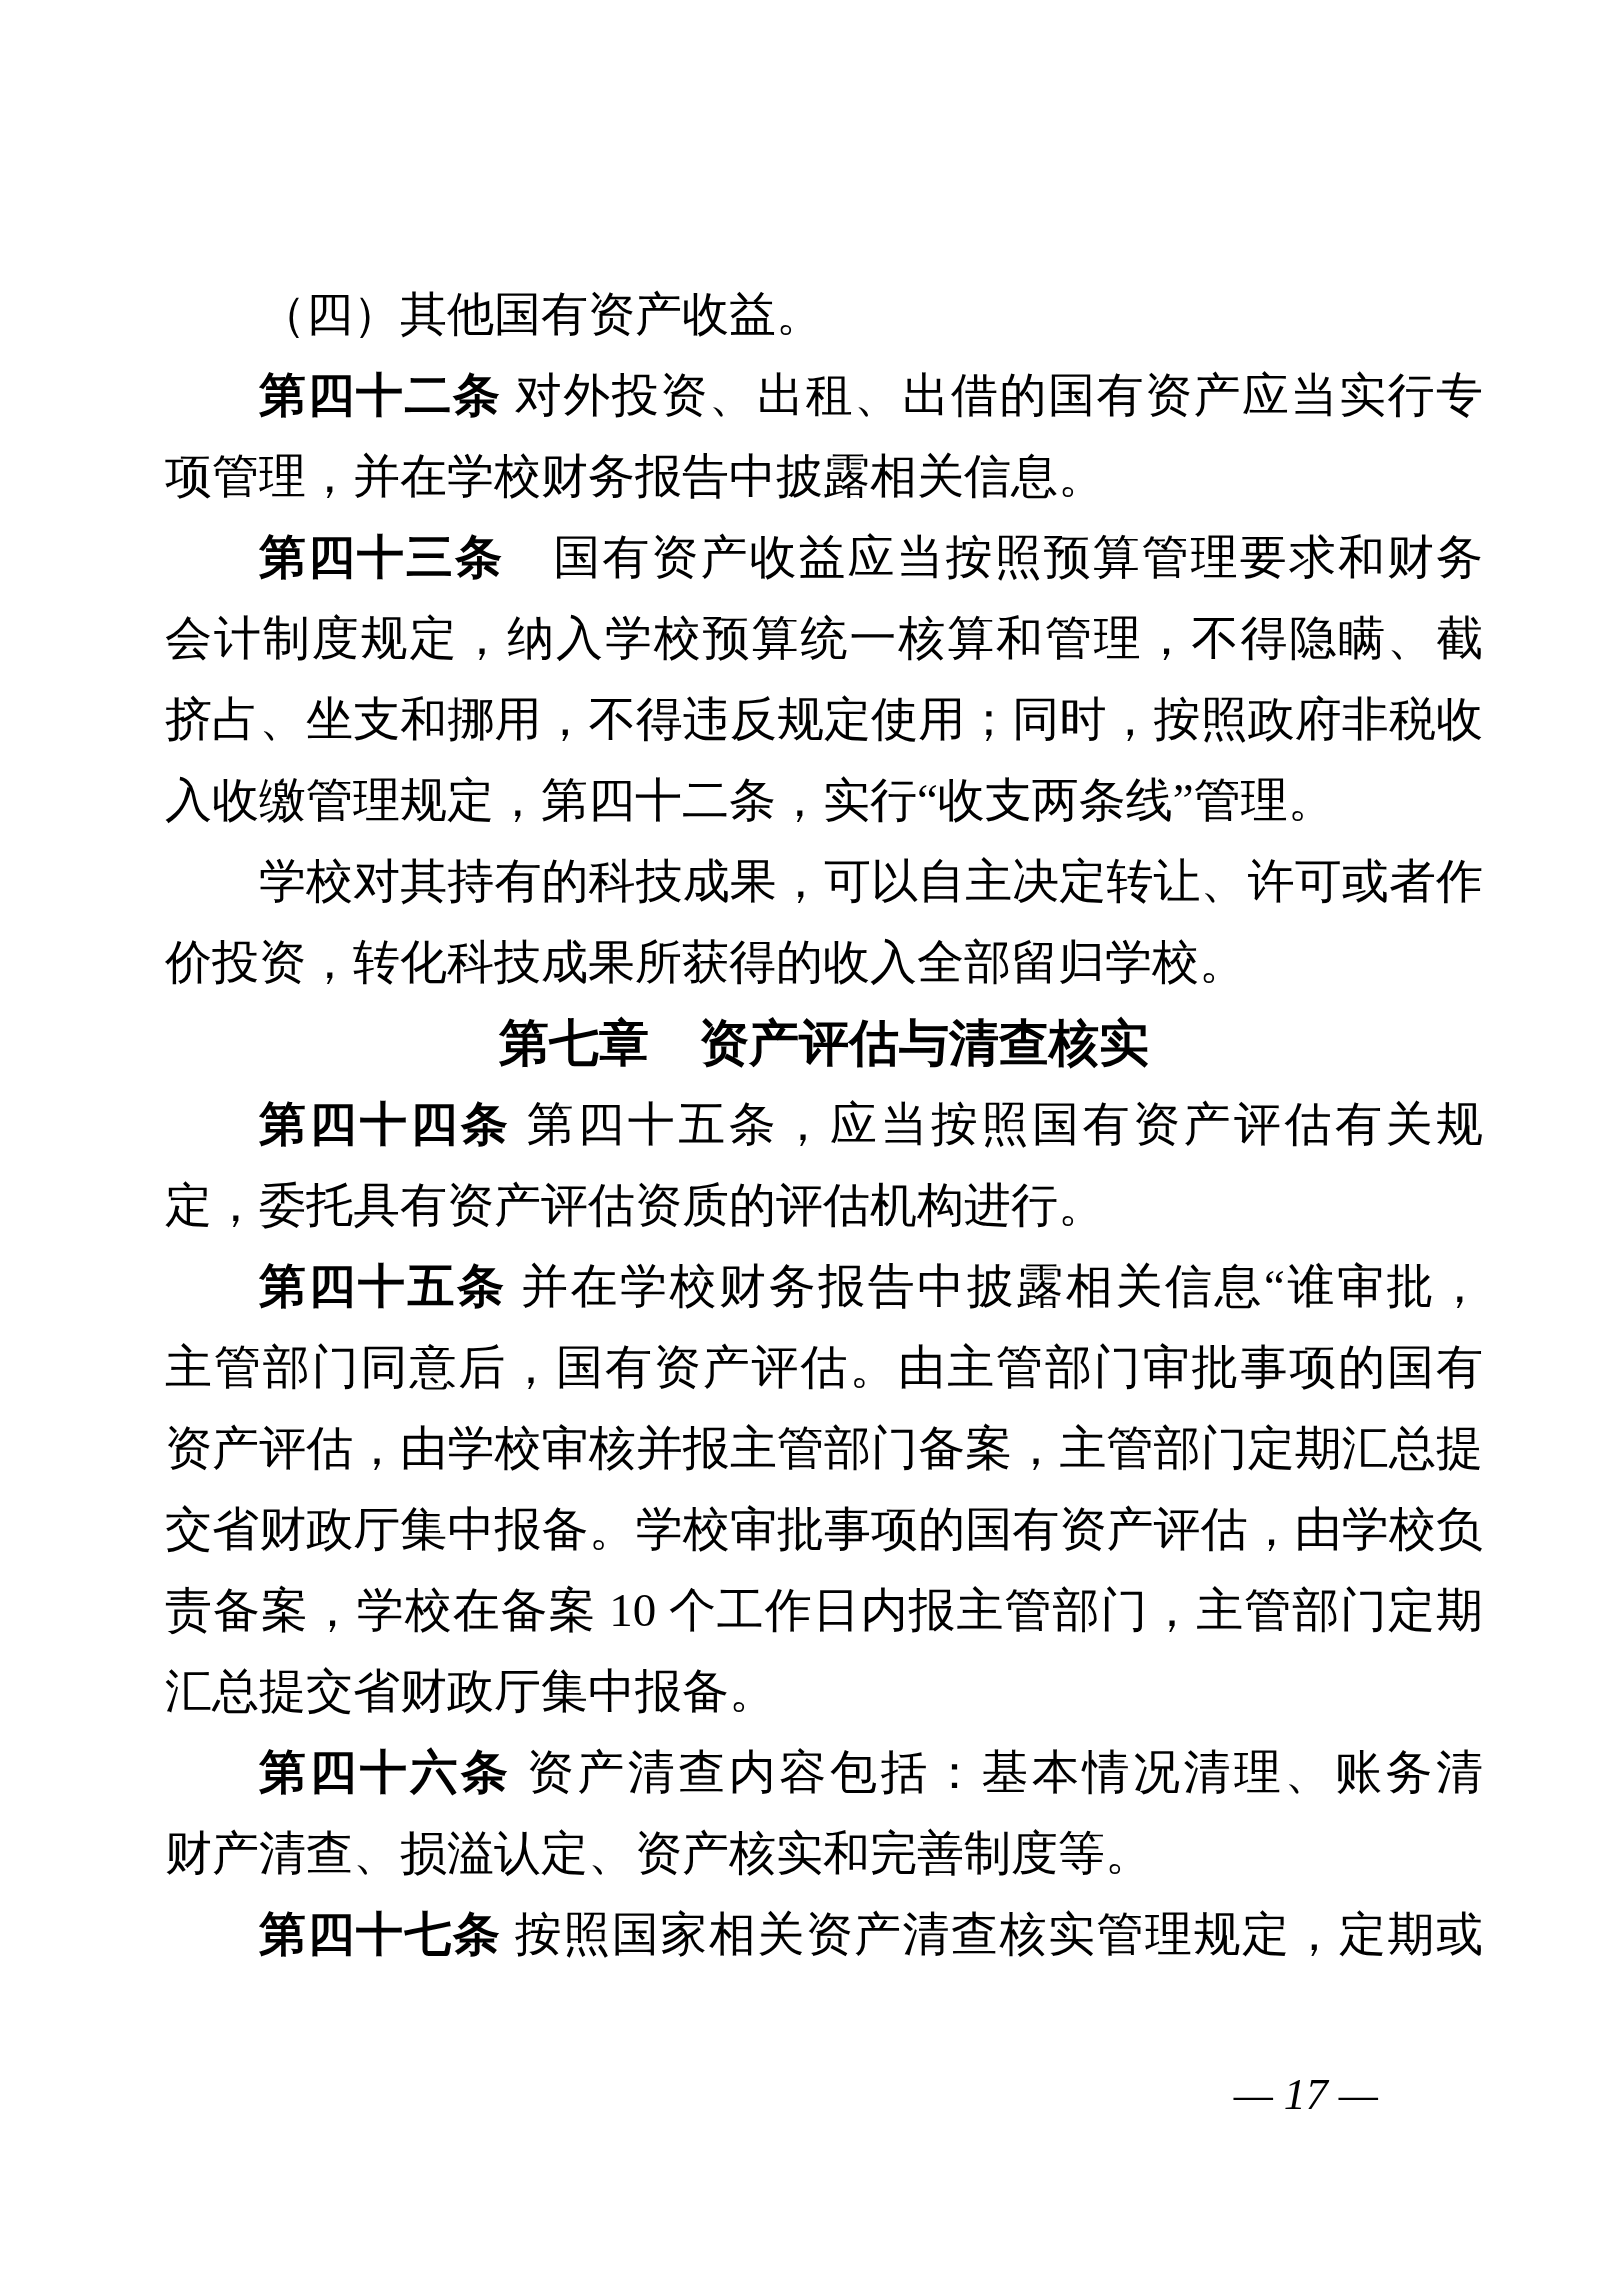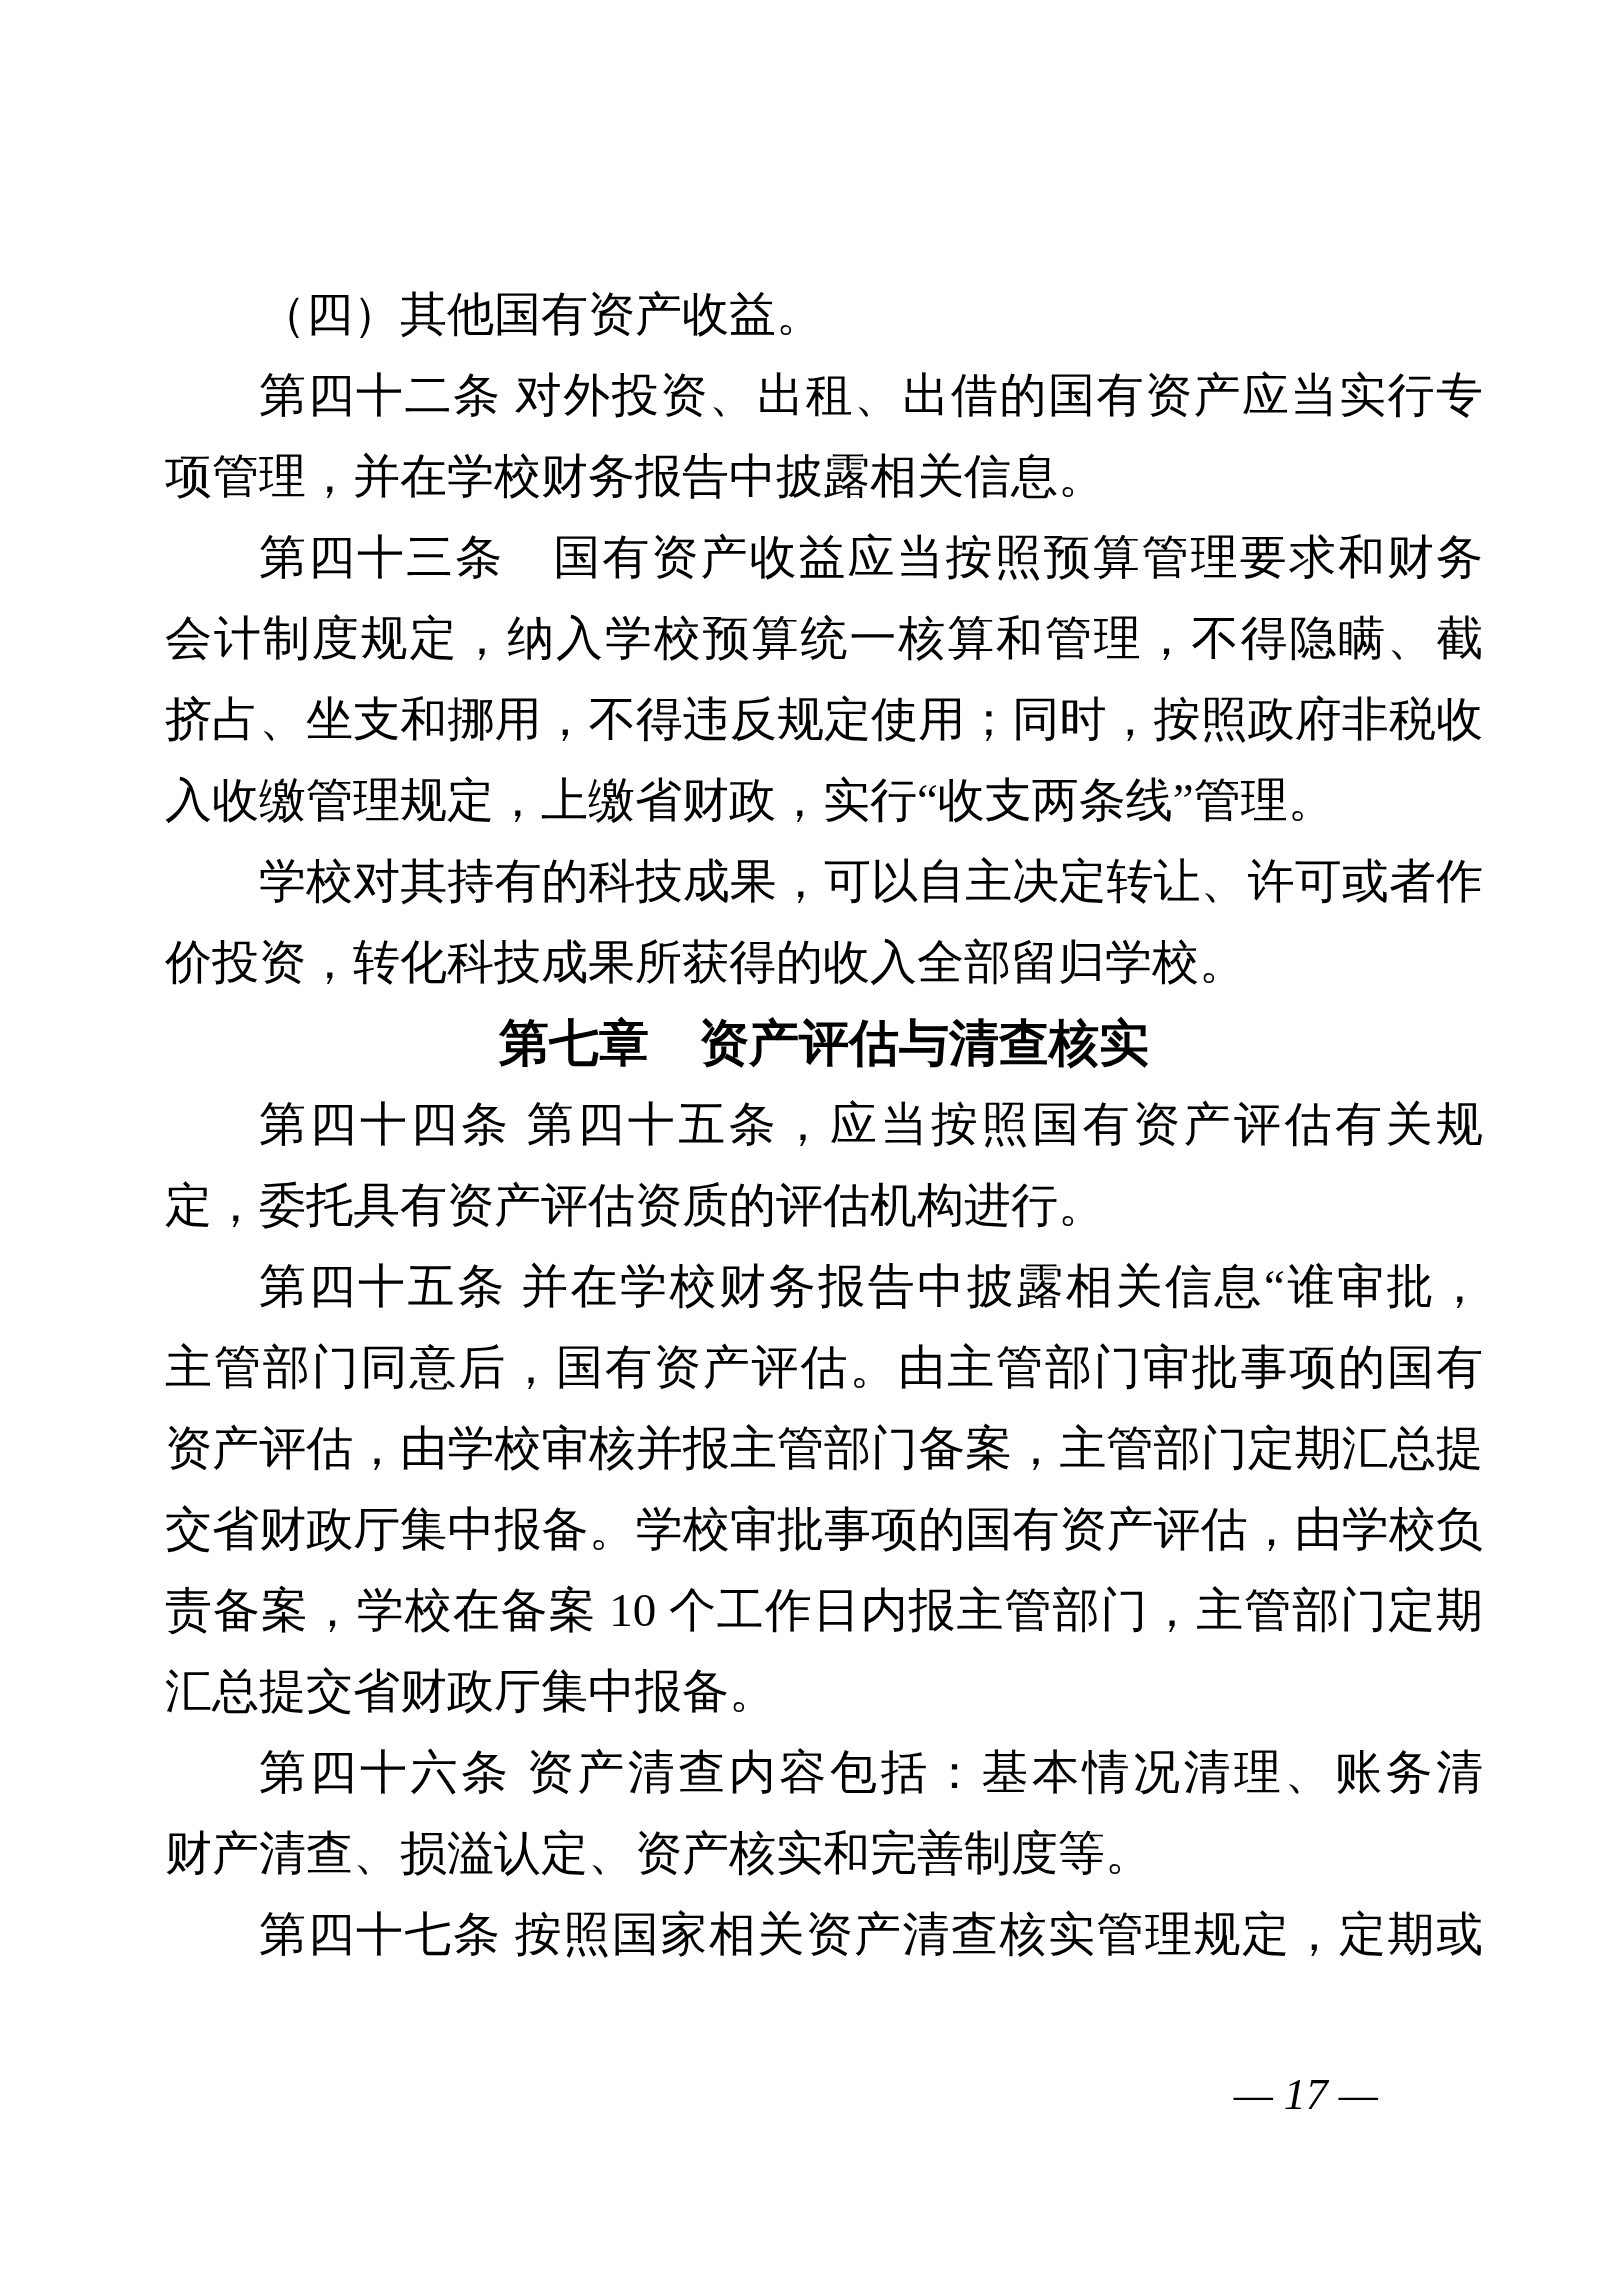--- a/index.html
+++ b/index.html
@@ -31,21 +31,21 @@
   }
   .line.indent {
     padding-left: 94px;
   }
   .line.justify {
     text-align: justify;
     text-align-last: justify;
     text-justify: inter-character;
   }
   .line .article-no {
-    font-weight: normal;
+    font-weight: bold;
   }
   .line.heading {
     font-family: "Liberation Sans", "DejaVu Sans", sans-serif;
     font-weight: bold;
     font-size: 50px;
     text-align: left;
     text-align-last: center;
     padding-left: 0;
   }
   .page-num {
@@ -62,21 +62,21 @@
 <body>
 
 <div class="page">
   <div class="body-text">
       <div class="line indent"><span>（四）其他国有资产收益。</span></div>
       <div class="line indent justify"><span class="article-no">第四十二条</span><span> 对外投资、出租、出借的国有资产应当实行专</span></div>
       <div class="line"><span>项管理，并在学校财务报告中披露相关信息。</span></div>
       <div class="line indent justify"><span class="article-no">第四十三条</span><span>　国有资产收益应当按照预算管理要求和财务</span></div>
       <div class="line justify"><span>会计制度规定，纳入学校预算统一核算和管理，不得隐瞒、截留、</span></div>
       <div class="line justify"><span>挤占、坐支和挪用，不得违反规定使用；同时，按照政府非税收</span></div>
-      <div class="line"><span>入收缴管理规定，上缴省财政，实行“收支两条线”管理。</span></div>
+      <div class="line"><span>入收缴管理规定，第四十二条，实行“收支两条线”管理。</span></div>
       <div class="line indent justify"><span>学校对其持有的科技成果，可以自主决定转让、许可或者作</span></div>
       <div class="line"><span>价投资，转化科技成果所获得的收入全部留归学校。</span></div>
       <div class="line heading"><span>第七章　资产评估与清查核实</span></div>
       <div class="line indent justify"><span class="article-no">第四十四条</span><span> 第四十五条，应当按照国有资产评估有关规</span></div>
       <div class="line"><span>定，委托具有资产评估资质的评估机构进行。</span></div>
       <div class="line indent justify"><span class="article-no">第四十五条</span><span> 并在学校财务报告中披露相关信息“谁审批，</span></div>
       <div class="line justify"><span>主管部门同意后，国有资产评估。由主管部门审批事项的国有</span></div>
       <div class="line justify"><span>资产评估，由学校审核并报主管部门备案，主管部门定期汇总提</span></div>
       <div class="line justify"><span>交省财政厅集中报备。学校审批事项的国有资产评估，由学校负</span></div>
       <div class="line justify"><span>责备案，学校在备案 10 个工作日内报主管部门，主管部门定期</span></div>

